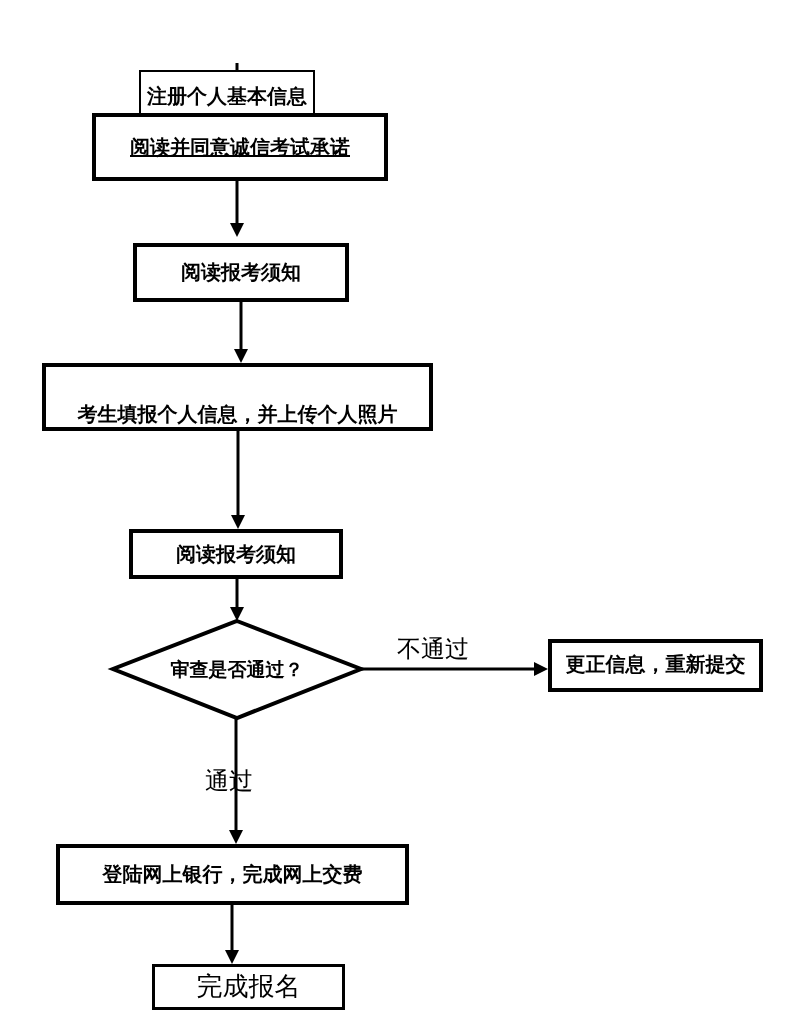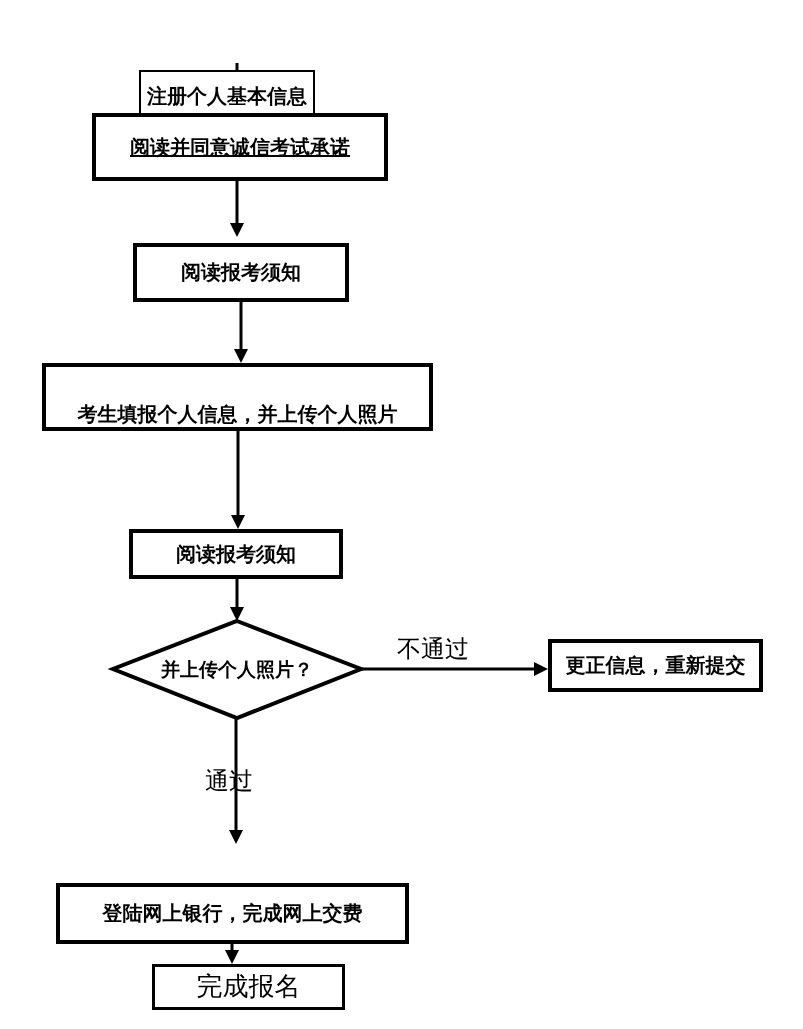--- a/index.html
+++ b/index.html
@@ -36,22 +36,22 @@
     font-weight: bold;
     font-size: 20px;
     line-height: 1.25;
     white-space: nowrap;
   }
   .node-register        { left: 139px; top:  23px; width: 176px; height: 52px; border-width: 2px; margin-top: 47px; }
   .node-agree           { left:  92px; top: 113px; width: 296px; height: 68px; border-width: 4px; text-decoration: underline; }
   .node-notice          { left: 133px; top: 243px; width: 216px; height: 59px; border-width: 4px; }
   .node-fill-info       { left:  42px; top: 363px; width: 391px; height: 68px; border-width: 4px; align-items: flex-end; }
   .node-wait-review     { left: 129px; top: 529px; width: 214px; height: 50px; border-width: 4px; }
-  .node-correct         { left: 548px; top: 639px; width: 215px; height: 53px; border-width: 4px; }
-  .node-pay             { left:  56px; top: 844px; width: 353px; height: 61px; border-width: 4px; margin-top: 39px; }
+  .node-correct         { left: 548px; top: 639px; width: 215px; height: 53px; border-width: 4px; font-family: Liberation Mono, monospace; }
+  .node-pay             { left:  56px; top: 844px; width: 353px; height: 61px; border-width: 4px; }
   .node-complete {
     left: 152px; top: 964px; width: 193px; height: 46px; border-width: 3px;
     font-family: "Liberation Serif", "DejaVu Serif", serif;
     font-weight: normal;
     font-size: 26px;
   }
   .diamond-label {
     position: absolute;
     left: 113px;
     top: 621px;
@@ -142,21 +142,21 @@
 
   <div class="node node-fill-info">
     <span>考生填报个人信息，并上传个人照片</span>
   </div>
 
   <div class="node node-wait-review">
     <span>阅读报考须知</span>
   </div>
 
   <div class="diamond-label">
-    <span>并上传个人照片？</span>
+    <span>审查是否通过？</span>
   </div>
 
   <div class="edge-label edge-label-fail">不通过</div>
 
   <div class="node node-correct">
     <span>更正信息，重新提交</span>
   </div>
 
   <div class="edge-label edge-label-pass">通过</div>
 

